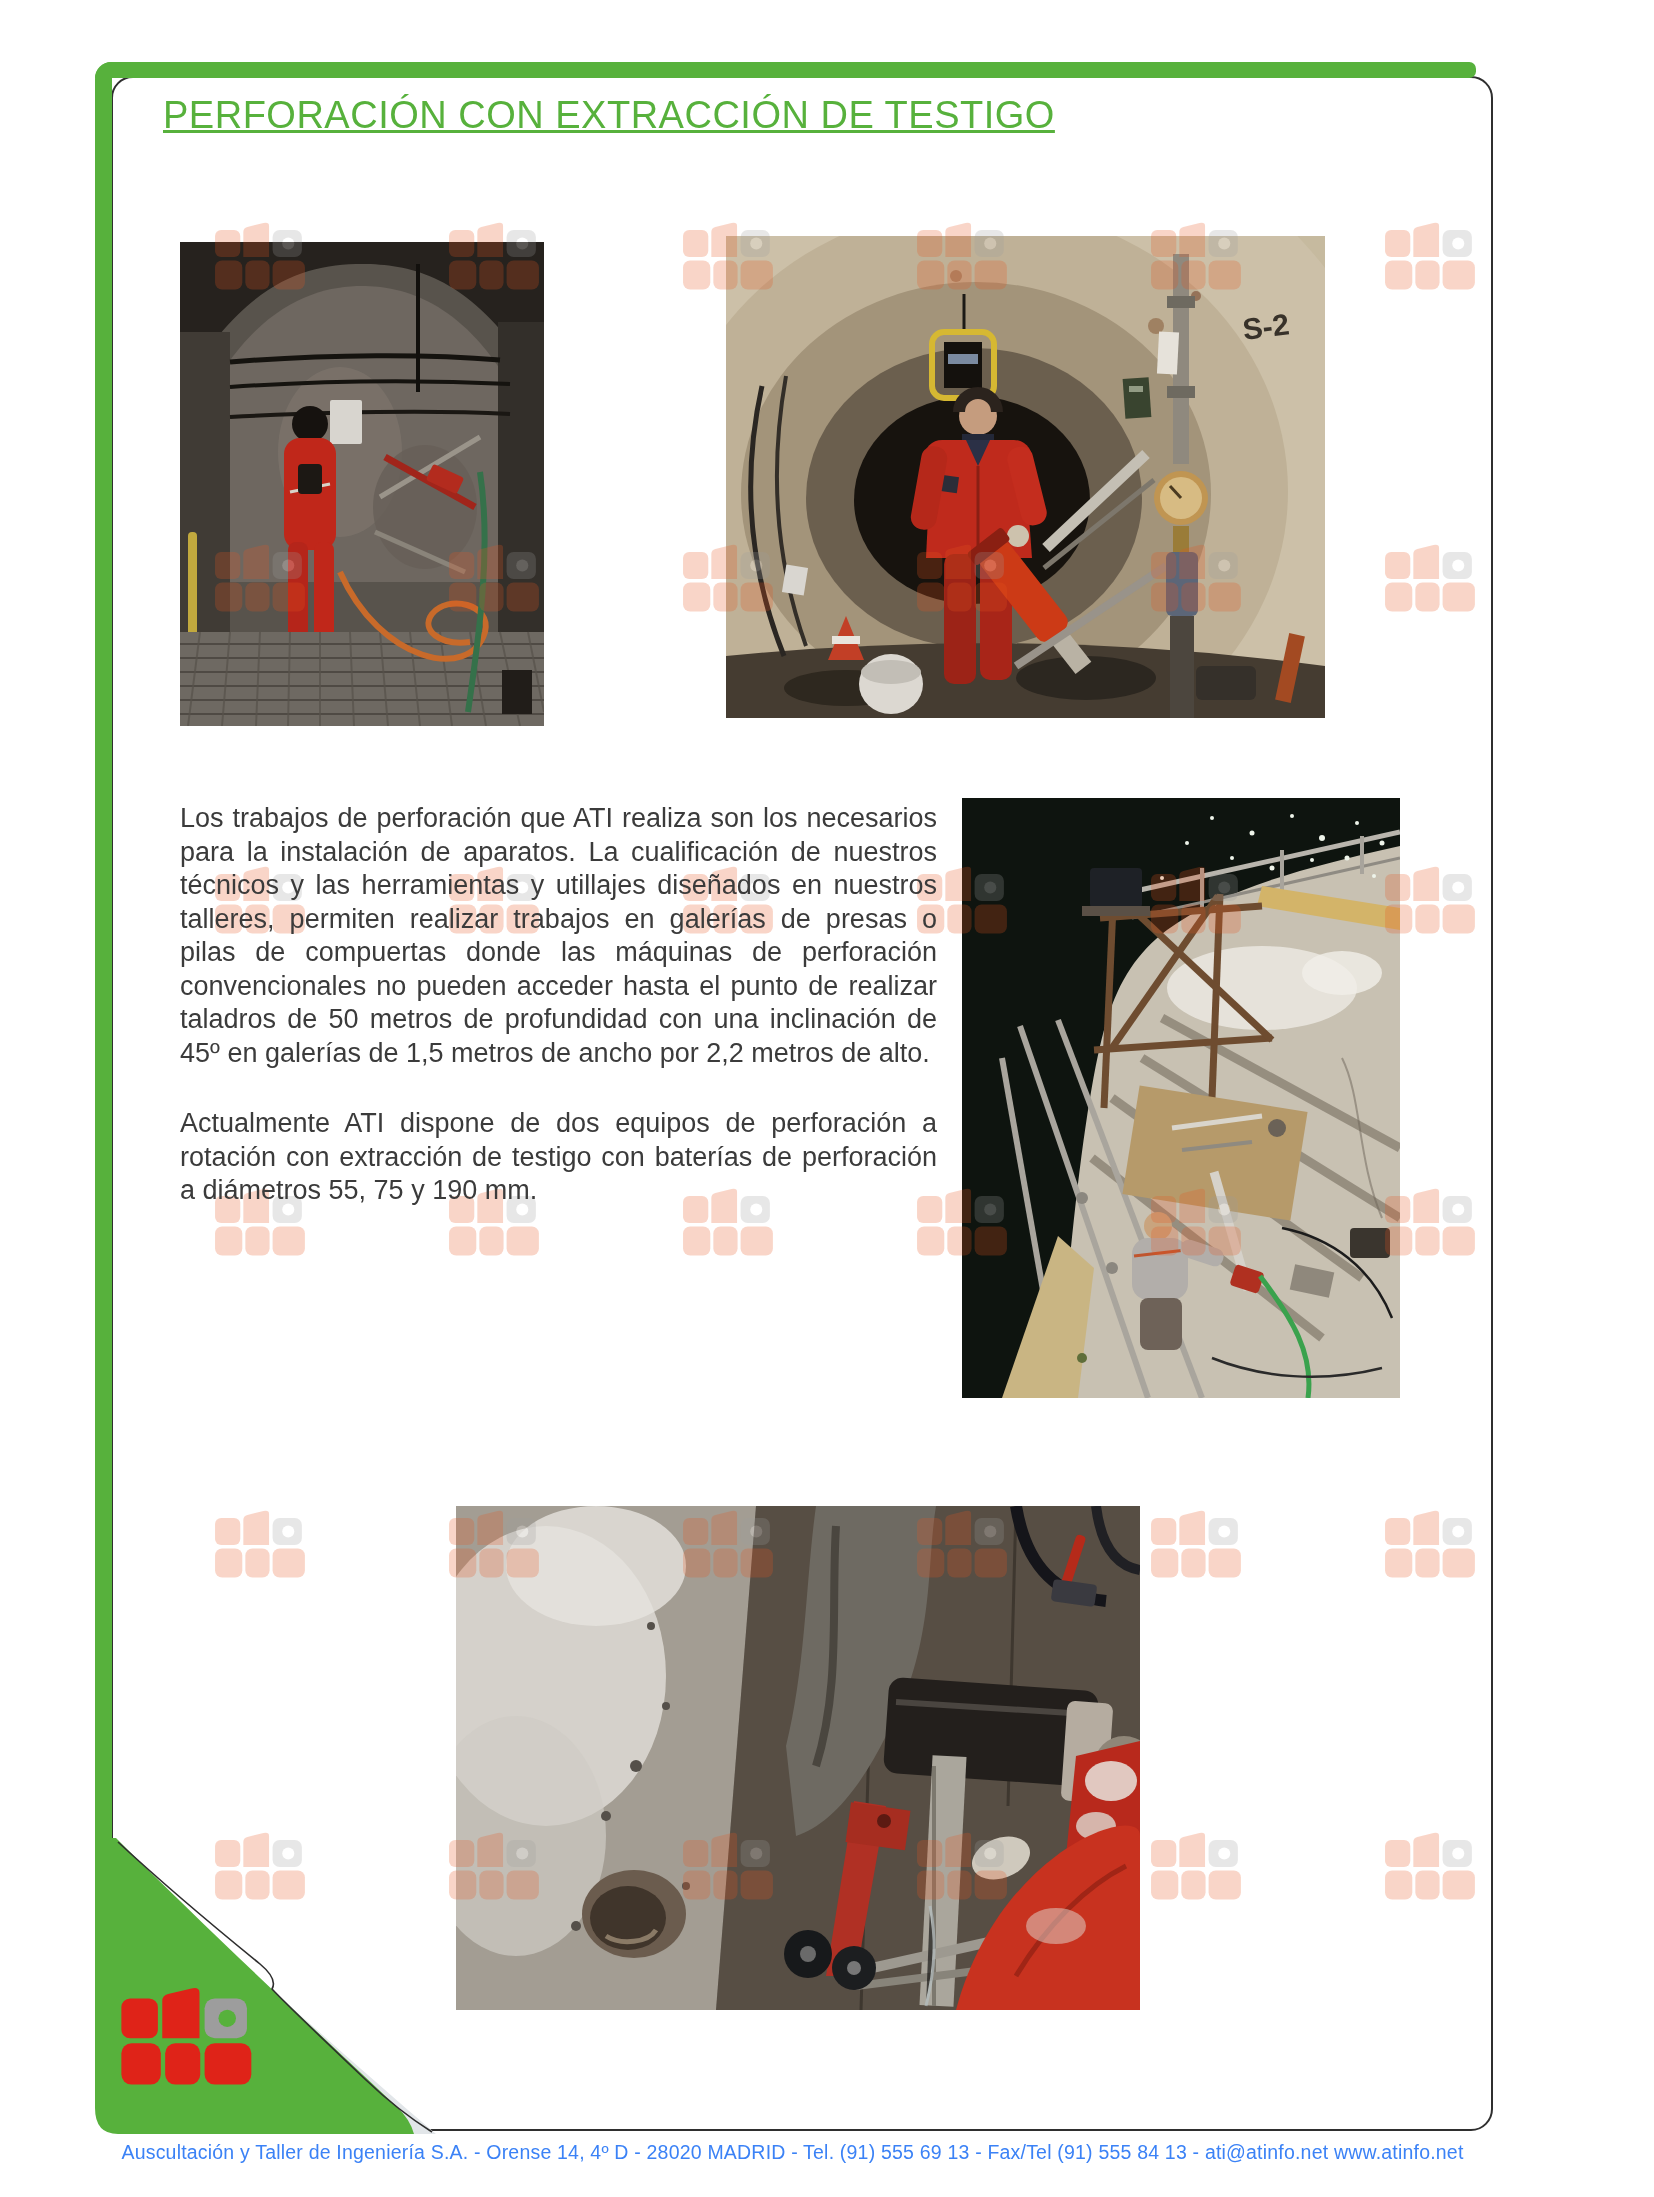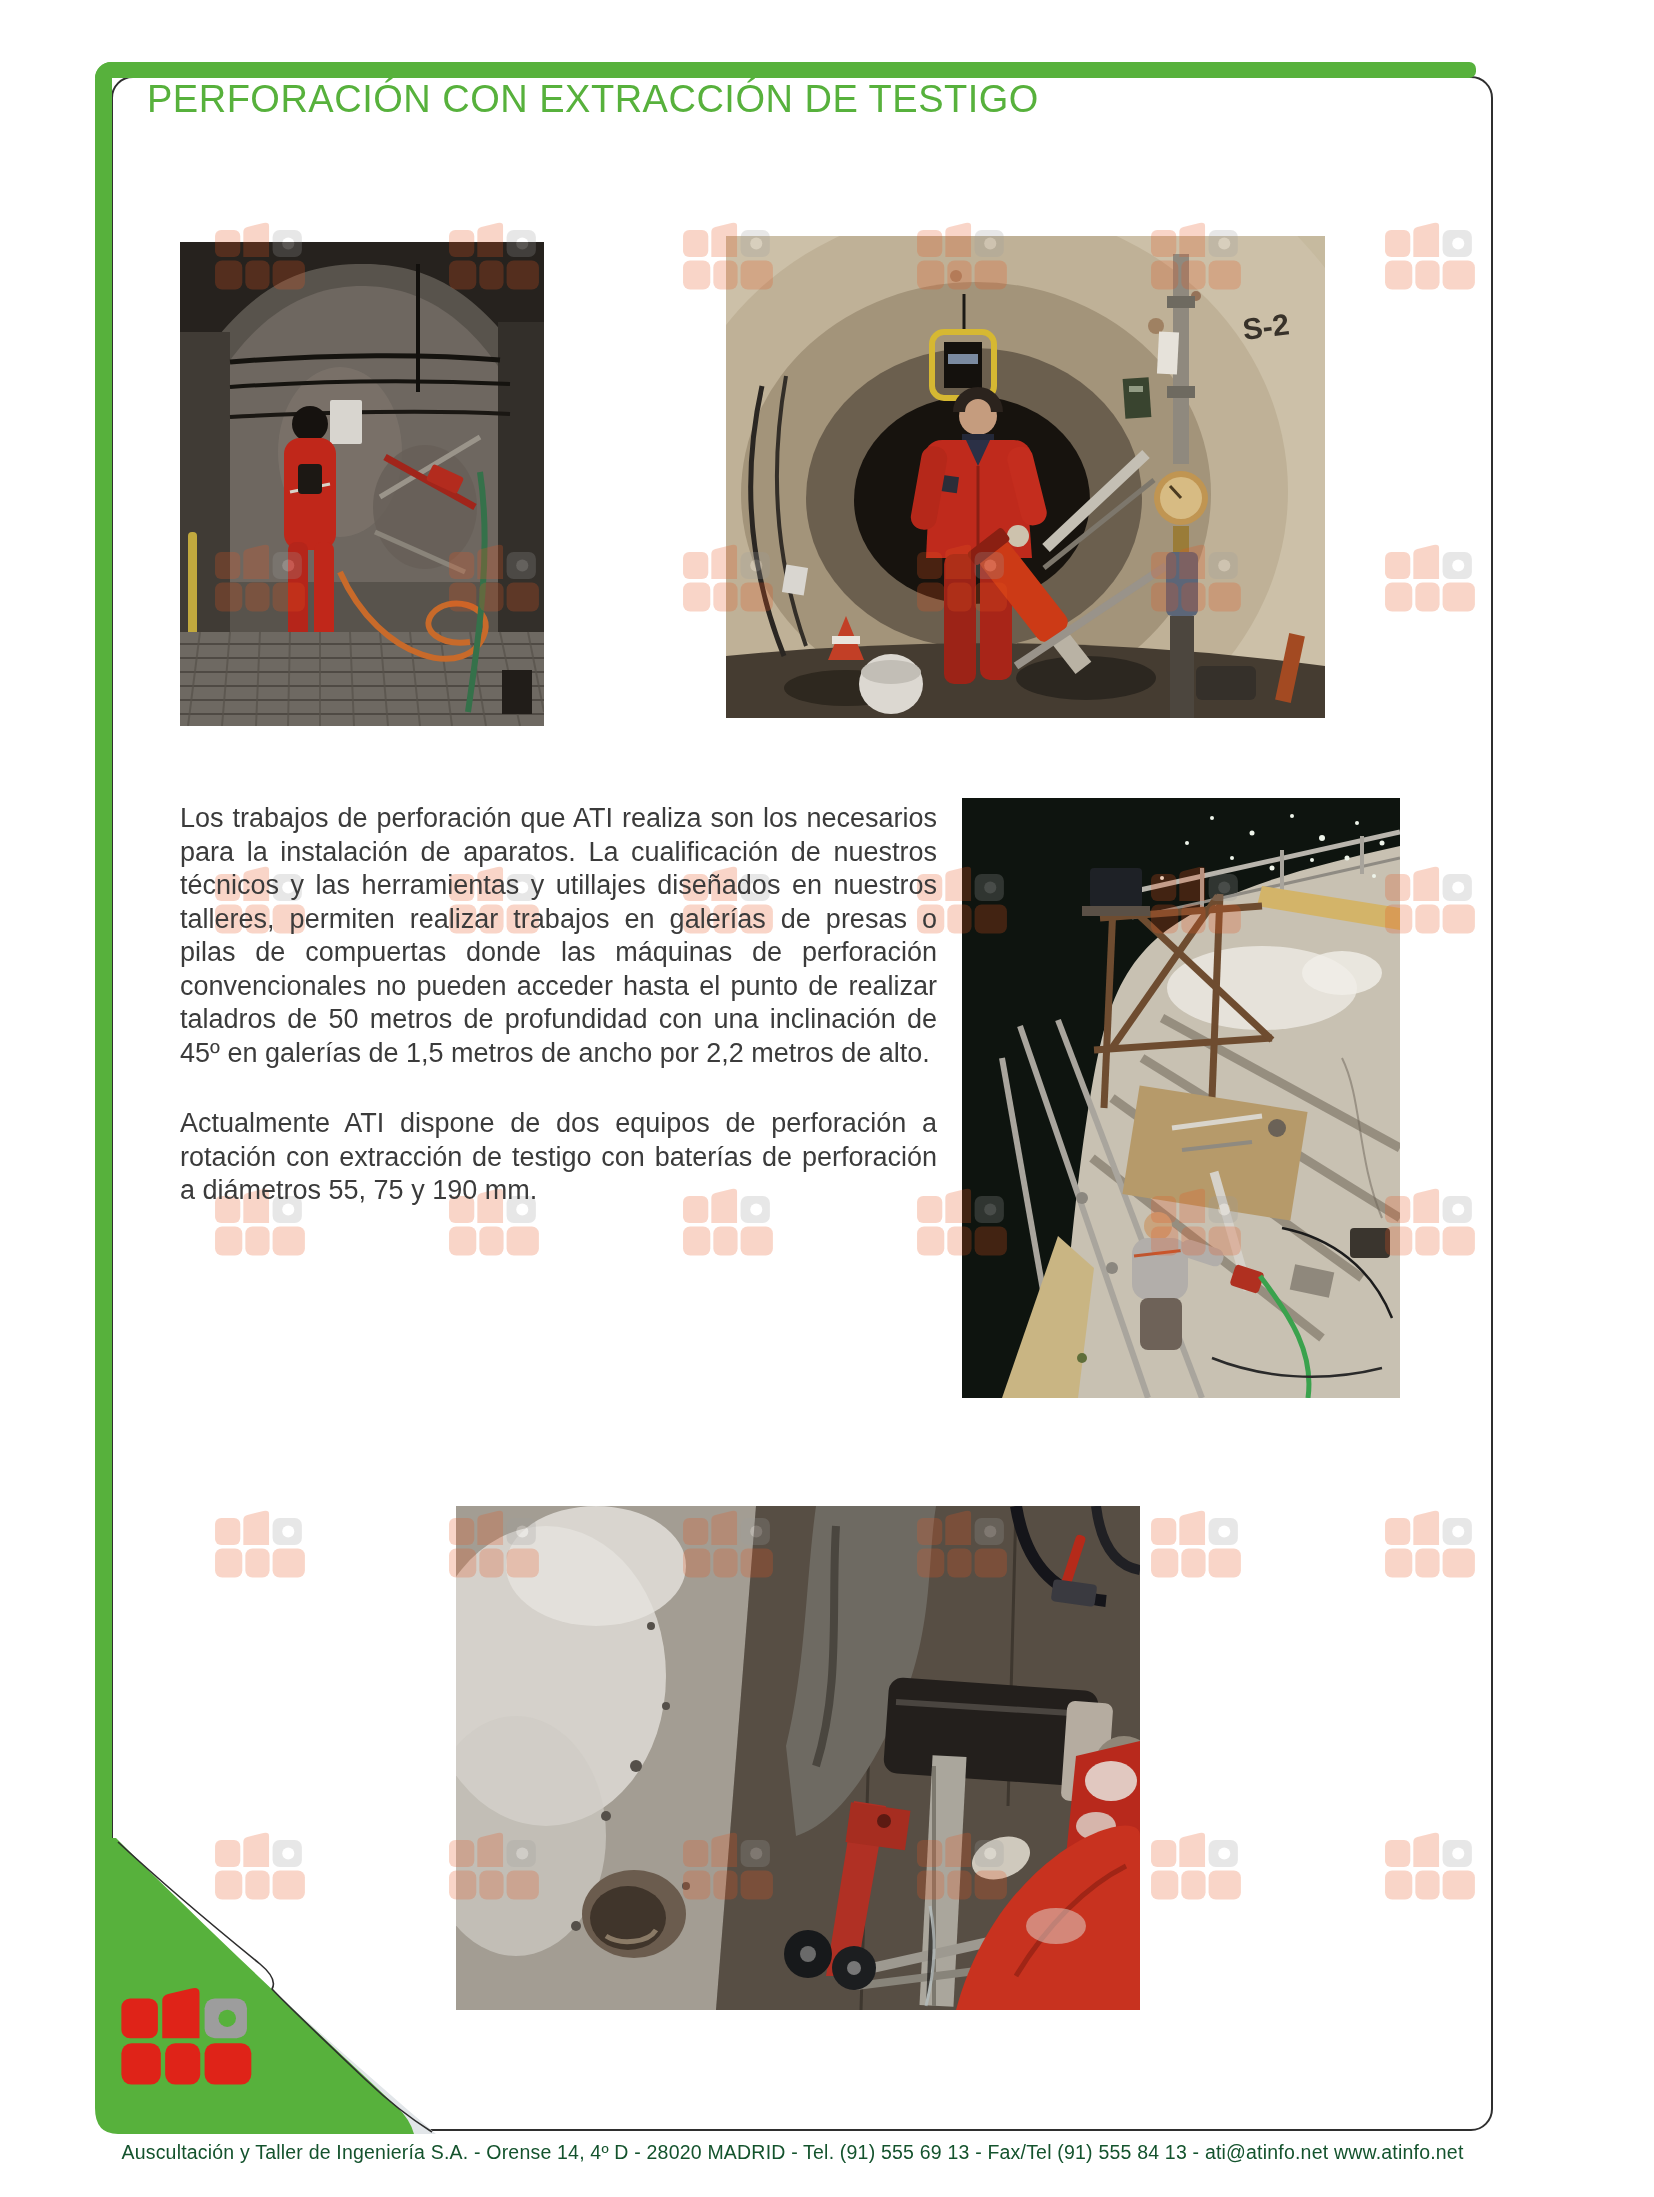--- a/index.html
+++ b/index.html
@@ -6,37 +6,37 @@
   .canvas{position:relative;width:1654px;height:2197px;background:#ffffff;overflow:hidden;
           font-family:"Liberation Sans","DejaVu Sans",sans-serif;}
   
   .page-outline{position:absolute;left:111px;top:76px;width:1378px;height:2051px;
                 border:2px solid #2f2f2f;border-radius:22px;z-index:0;}
   
   .frame-top{position:absolute;left:95px;top:62px;width:1381px;height:16px;
              background:var(--green);border-radius:24px 10px 10px 0;z-index:5;}
   .frame-left{position:absolute;left:95px;top:62px;width:17px;height:1790px;
               background:var(--green);border-radius:24px 0 0 0;z-index:5;}
-  .title{position:absolute;left:147px;top:78px;margin:0;font-size:38px;font-weight:400;
-         letter-spacing:0.5px;color:var(--green);z-index:6;white-space:nowrap;}
+  .title{position:absolute;left:147px;top:78px;margin:16px;font-size:38px;font-weight:400;
+         letter-spacing:0.5px;color:var(--green);z-index:6;white-space:nowrap;text-decoration:underline;}
   .photo{position:absolute;z-index:1;}
   .photo svg{display:block;width:100%;height:100%;}
   #ph1{left:180px;top:242px;width:364px;height:484px;}
   #ph2{left:726px;top:236px;width:599px;height:482px;}
   #ph3{left:962px;top:798px;width:438px;height:600px;}
   #ph4{left:456px;top:1506px;width:684px;height:504px;}
   #watermarks{position:absolute;inset:0;z-index:3;pointer-events:none;}
   .wm{position:absolute;width:101px;height:78px;}
   .bodytext{position:absolute;left:180px;top:790px;width:757px;z-index:4;
             color:var(--text);font-size:27px;line-height:33.5px;text-align:justify;}
   .bodytext p{margin:12px 0 37px 0;}
   .corner-art{position:absolute;left:88px;top:1838px;width:402px;height:296px;z-index:6;}
   .ati-logo{position:absolute;left:117px;top:1977px;width:146px;height:114px;z-index:7;}
   .footer{position:absolute;left:95px;top:2141px;width:1395px;z-index:2;text-align:center;
-          font-size:19.5px;color:#14532d;letter-spacing:0.2px;white-space:nowrap;}
+          font-size:19.5px;color:#3b82f6;letter-spacing:0.2px;white-space:nowrap;}
 </style>
 </head>
 <body>
 
 <div class="canvas">
 
   <div class="page-outline"></div>
   <div class="frame-top"></div>
   <div class="frame-left"></div>
 

